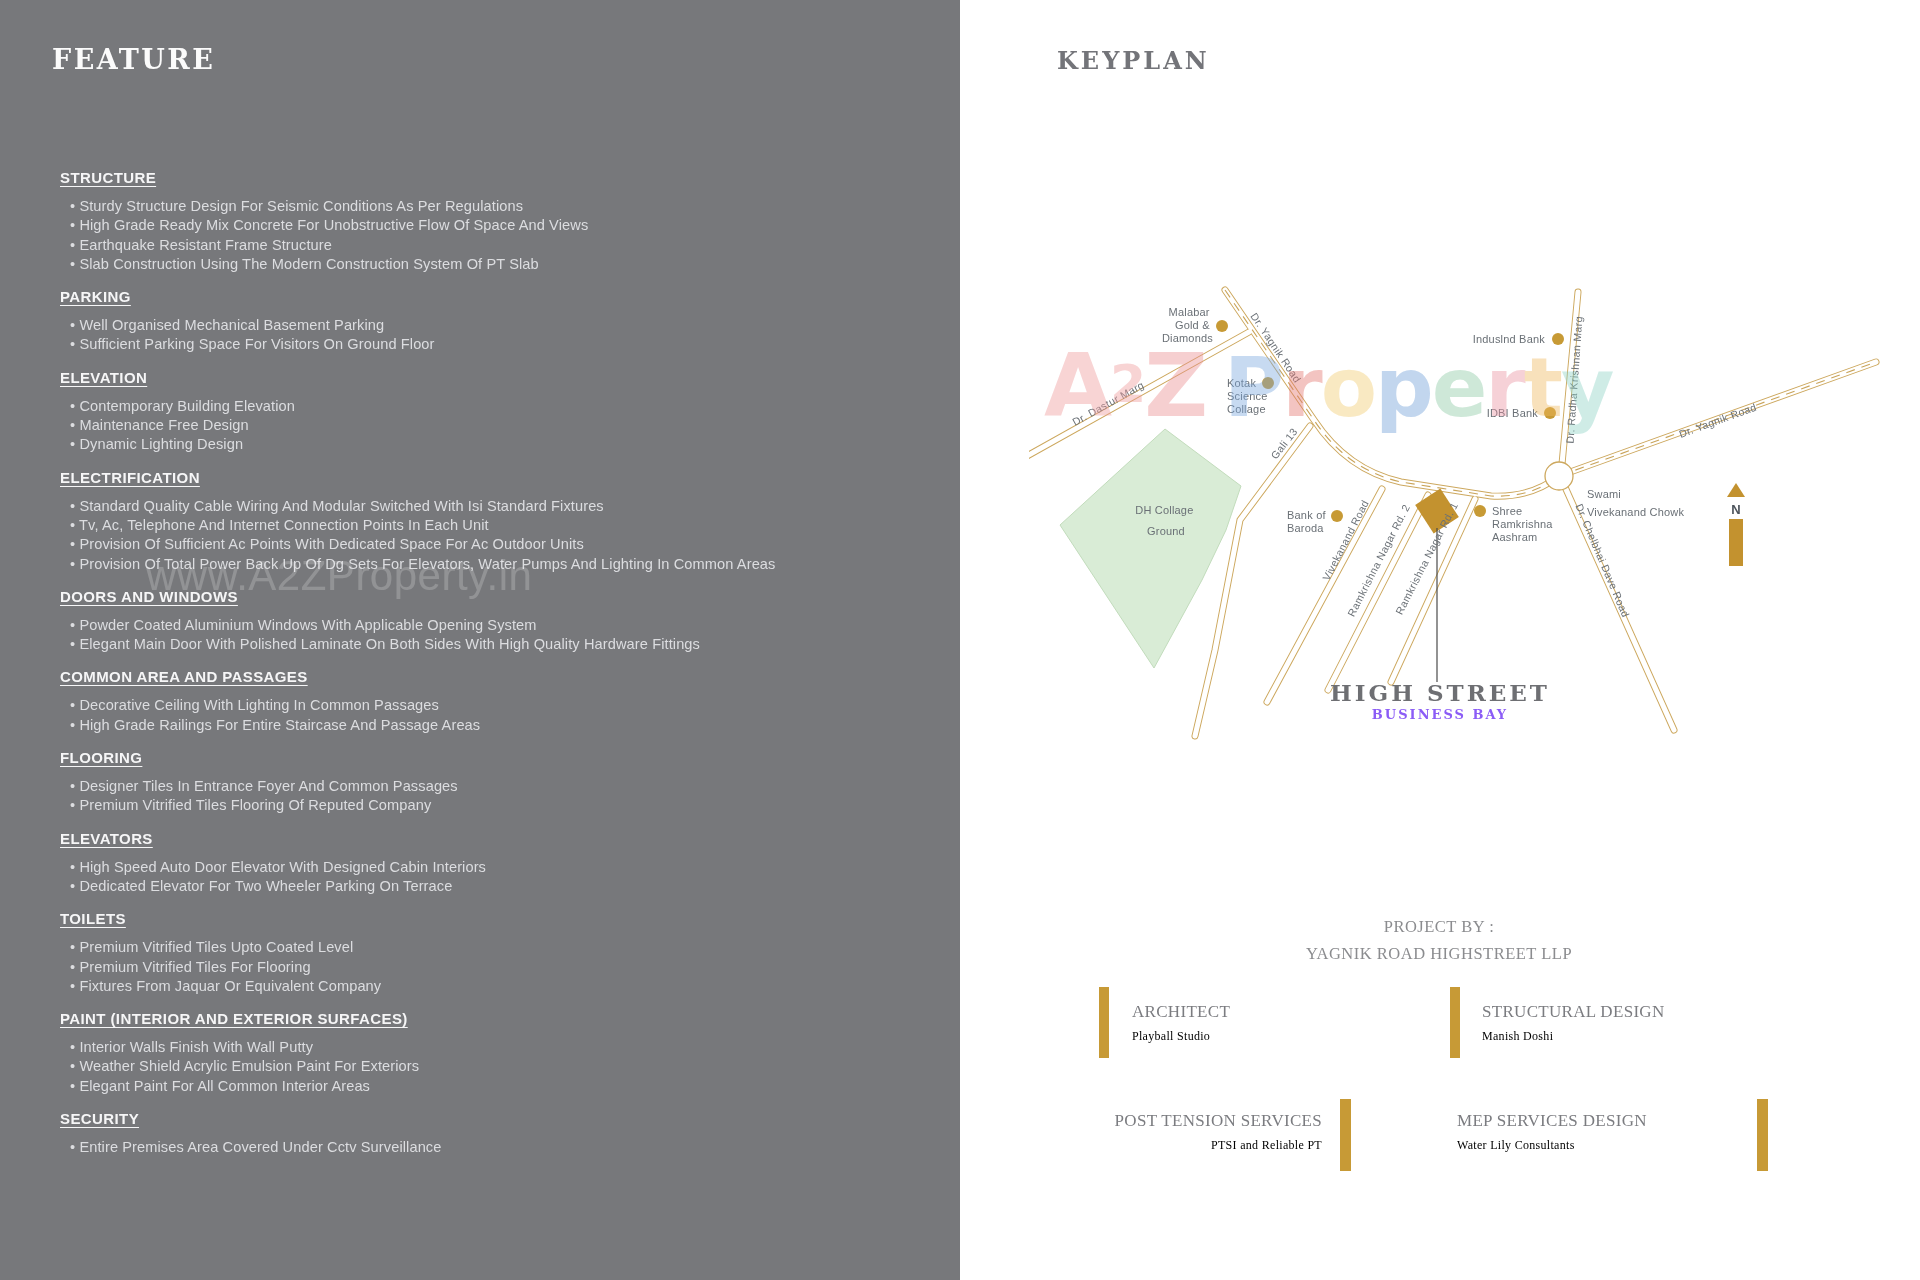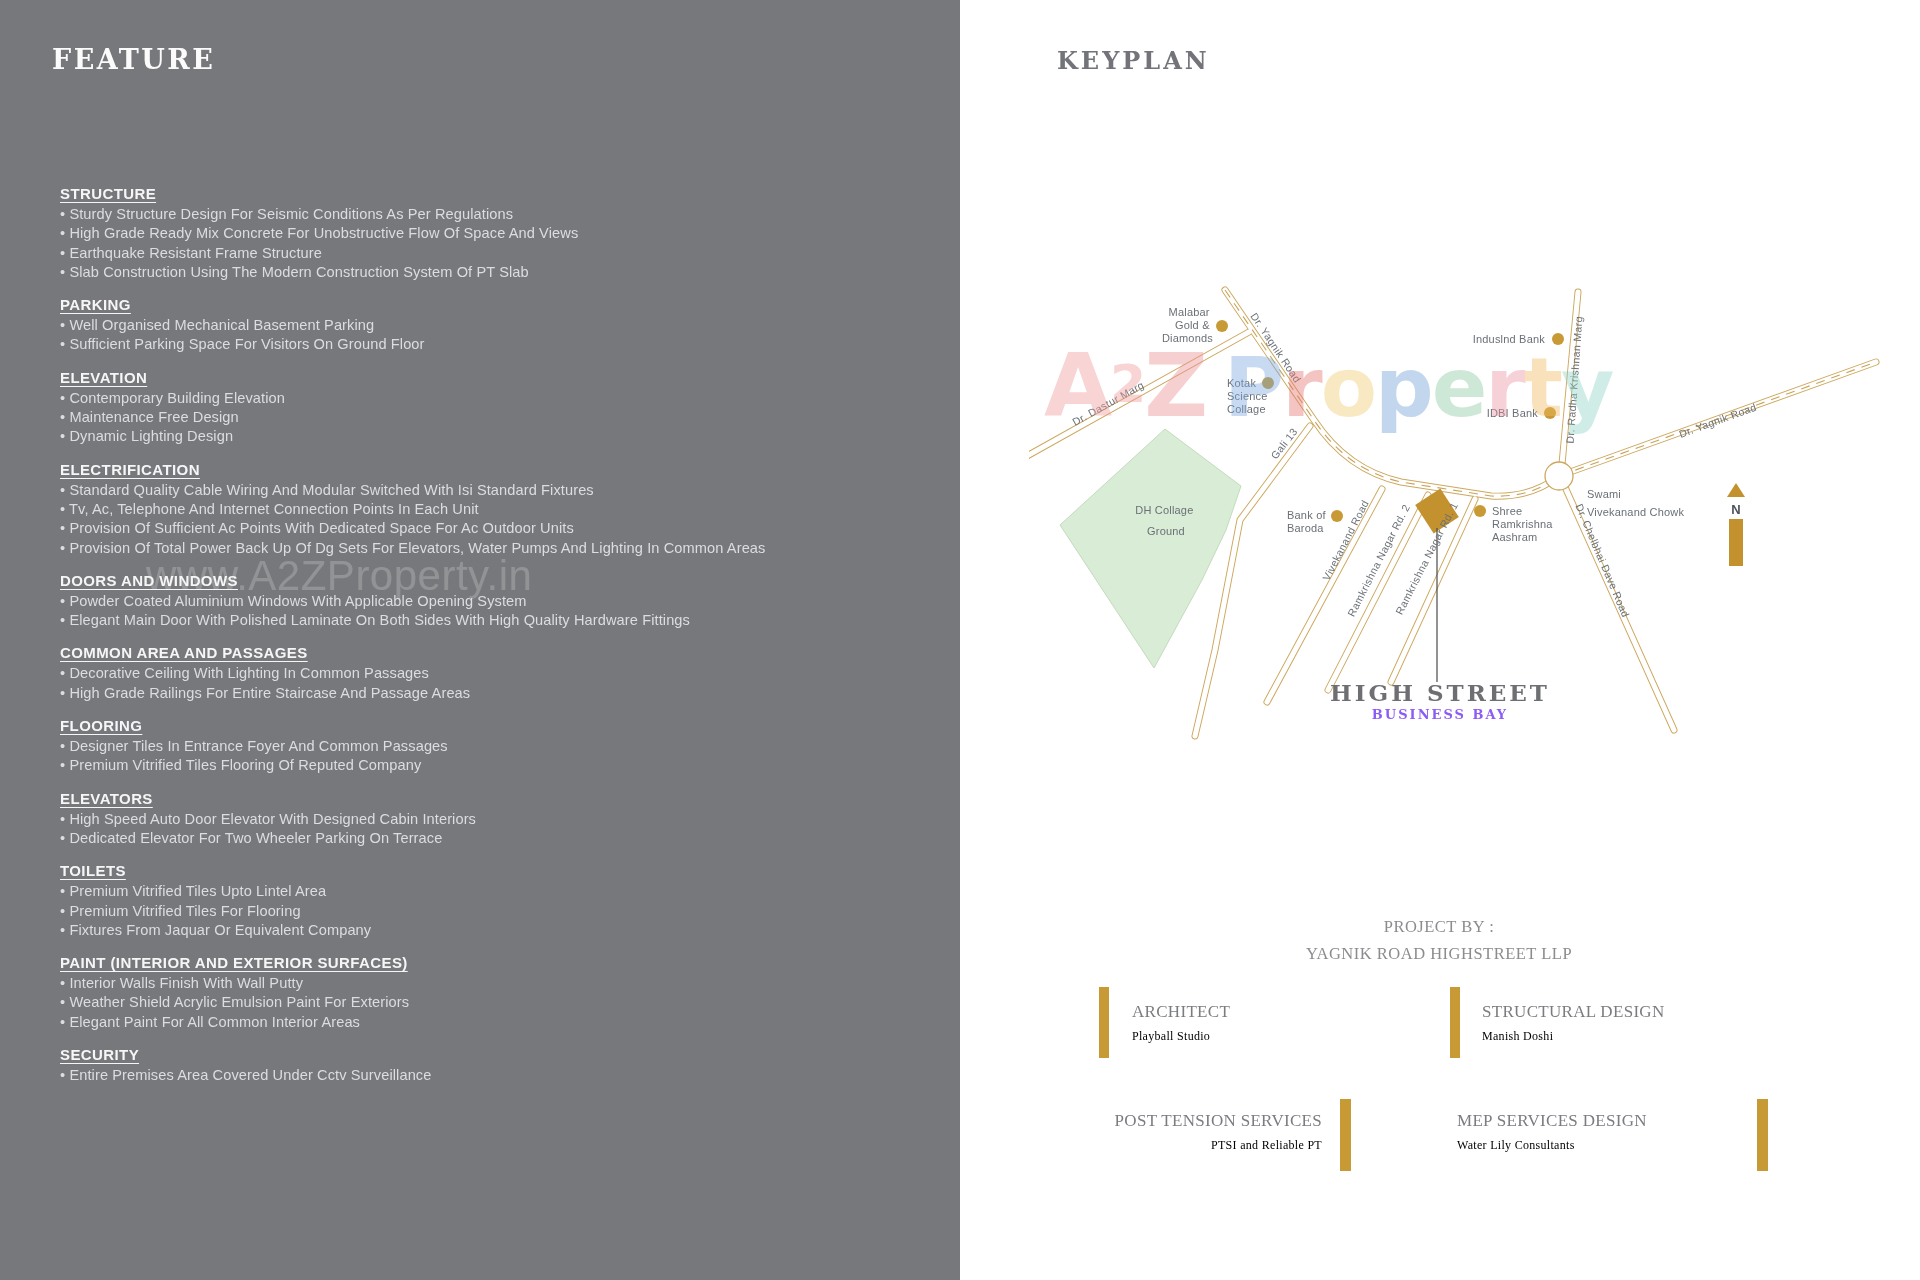--- a/index.html
+++ b/index.html
@@ -3,26 +3,26 @@
 <meta charset="utf-8">
 <style>
   html,body{margin:0;padding:0;background:#ffffff;}
   .page{position:relative;width:1920px;height:1280px;overflow:hidden;background:#ffffff;
         font-family:"Liberation Sans", sans-serif;}
 
   
   .left-panel{position:absolute;left:0;top:0;width:960px;height:1280px;background:#77787b;}
   .feature-title{position:absolute;left:52px;top:44px;font-family:"DejaVu Serif",serif;
                  font-weight:bold;font-size:27px;letter-spacing:2.5px;color:#fbfbfb;}
-  .feature-sections{position:absolute;left:60px;top:184px;width:820px;}
+  .feature-sections{position:absolute;left:60px;top:168px;width:820px;}
   .feature-sections h3{font-size:15px;font-weight:bold;color:#f6f6f7;margin:13px 0 2px 0;
                        letter-spacing:.4px;line-height:19px;text-decoration:underline;
                        text-underline-offset:3px;text-decoration-thickness:1px;}
   .feature-sections h3:first-child{margin-top:0;}
-  .feature-sections ul{margin:0;padding:0;list-style:none;}
+  .feature-sections ul{margin:10px;padding:0;list-style:none;}
   .feature-sections li{font-size:14.6px;color:#dcdde0;line-height:19.3px;letter-spacing:.1px;}
   .feature-sections li::before{content:"• ";}
   .wm-left{position:absolute;left:146px;top:552px;font-size:42px;letter-spacing:.5px;
            color:#ffffff;opacity:.20;white-space:nowrap;}
 
   
   .right-panel{position:absolute;left:960px;top:0;width:960px;height:1280px;background:#ffffff;}
   .keyplan-title{position:absolute;left:97px;top:46px;font-family:"DejaVu Serif",serif;
                  font-weight:bold;font-size:24px;letter-spacing:3px;color:#737479;text-align:center;}
 
@@ -112,21 +112,21 @@
           <li>Designer Tiles In Entrance Foyer And Common Passages</li>
           <li>Premium Vitrified Tiles Flooring Of Reputed Company</li>
         </ul>
         <h3>ELEVATORS</h3>
         <ul>
           <li>High Speed Auto Door Elevator With Designed Cabin Interiors</li>
           <li>Dedicated Elevator For Two Wheeler Parking On Terrace</li>
         </ul>
         <h3>TOILETS</h3>
         <ul>
-          <li>Premium Vitrified Tiles Upto Lintel Area</li>
+          <li>Premium Vitrified Tiles Upto Coated Level</li>
           <li>Premium Vitrified Tiles For Flooring</li>
           <li>Fixtures From Jaquar Or Equivalent Company</li>
         </ul>
         <h3>PAINT (INTERIOR AND EXTERIOR SURFACES)</h3>
         <ul>
           <li>Interior Walls Finish With Wall Putty</li>
           <li>Weather Shield Acrylic Emulsion Paint For Exteriors</li>
           <li>Elegant Paint For All Common Interior Areas</li>
         </ul>
         <h3>SECURITY</h3>

